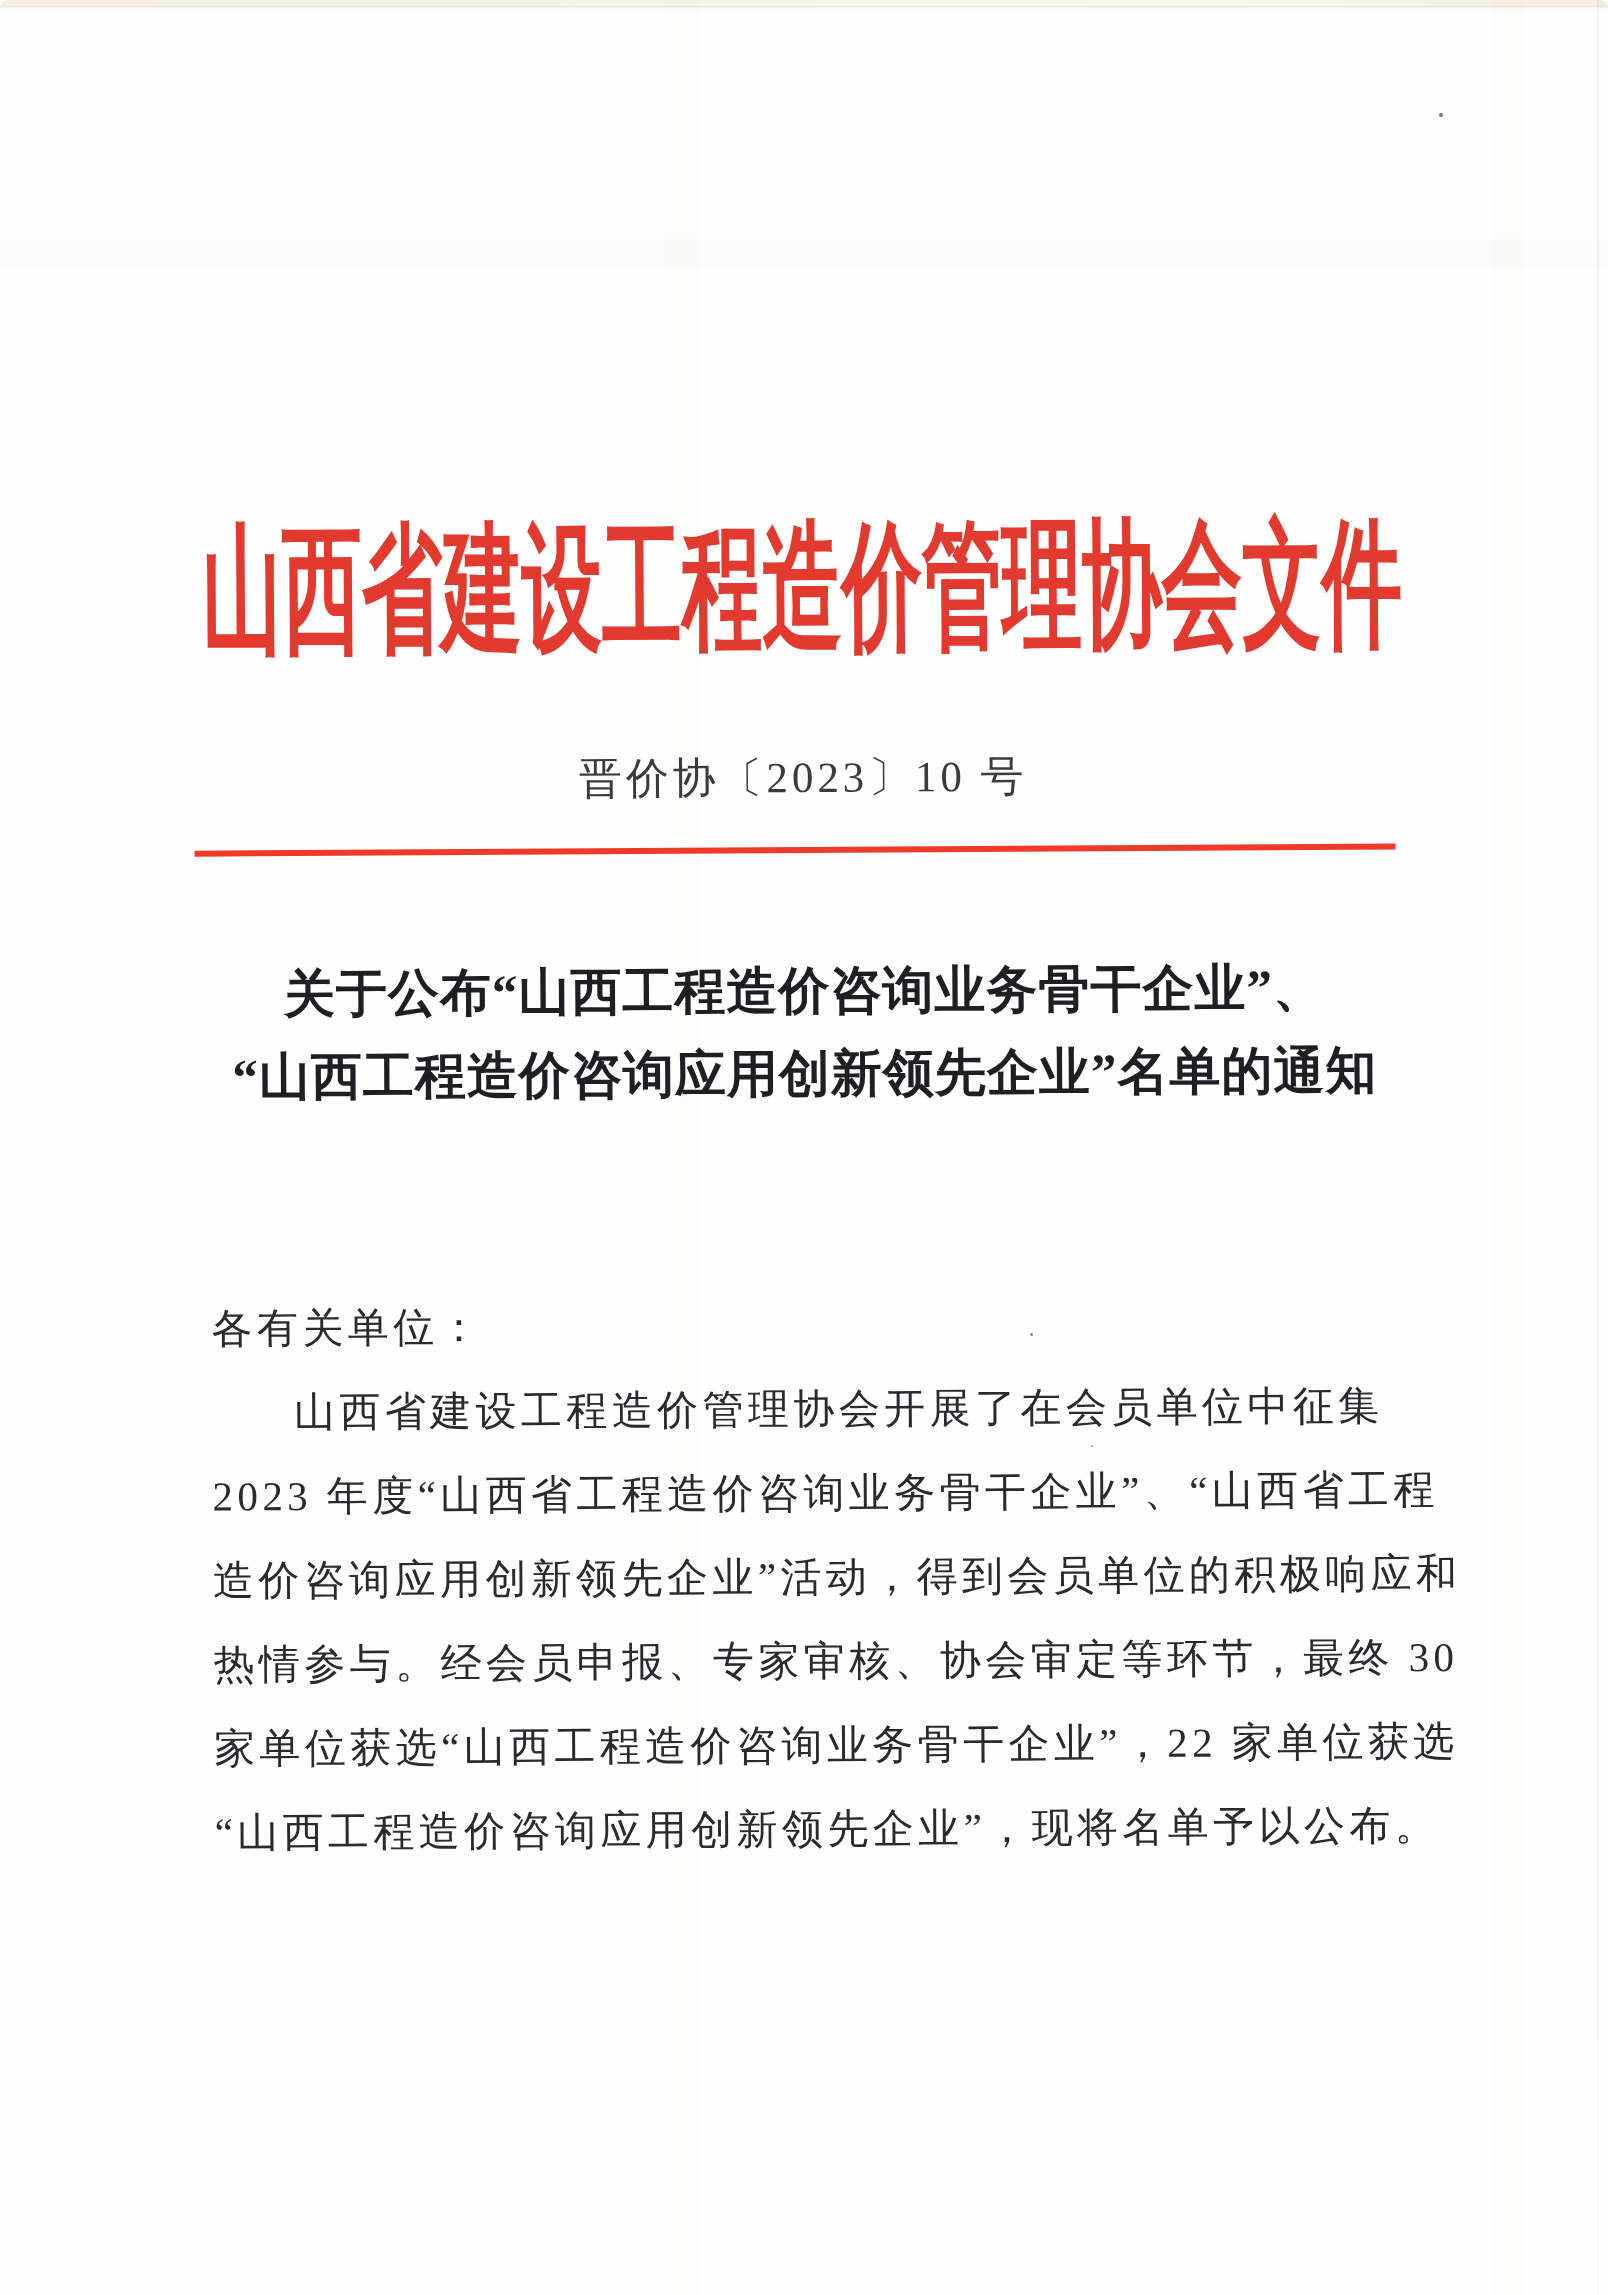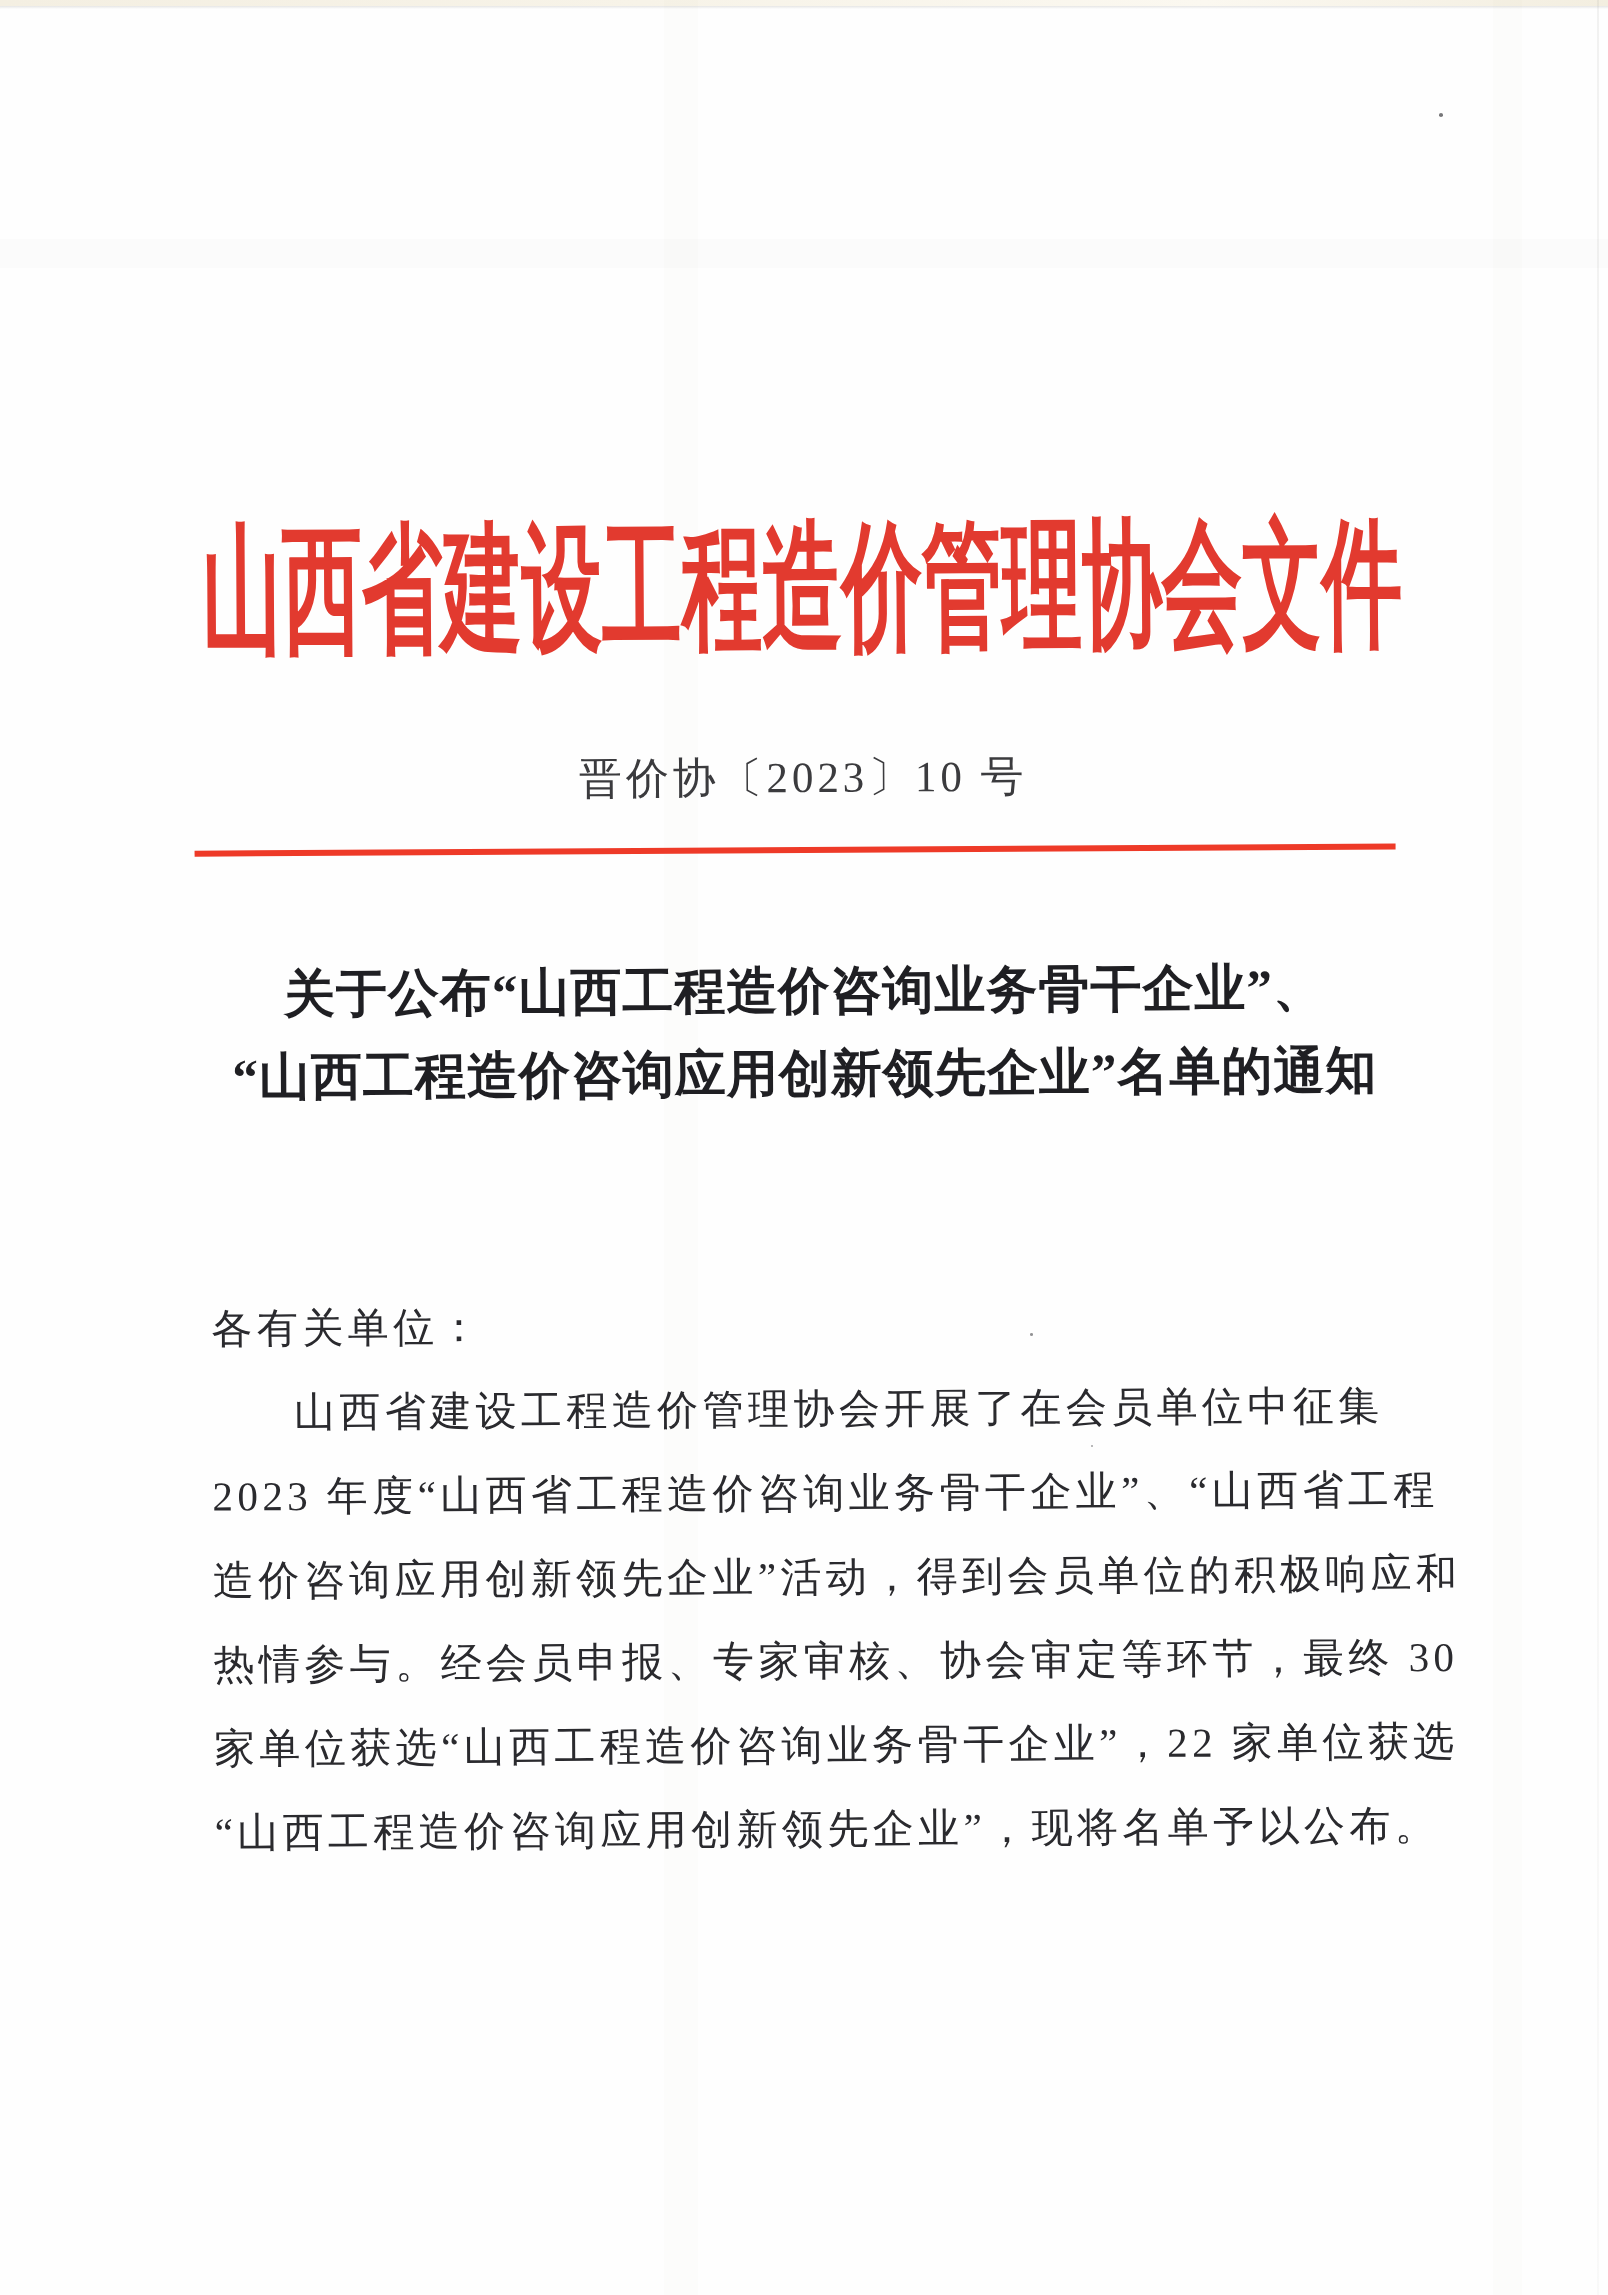--- a/index.html
+++ b/index.html
@@ -8,20 +8,21 @@
     background: #ffffff;
     font-family: "Liberation Serif", "DejaVu Serif", serif;
   }
 
   .sheet {
     position: relative;
     width: 1608px;
     height: 2295px;
     background: #fefefe;
     overflow: hidden;
+    border-radius: 7px;
   }
 
   
   .scan-top-strip {
     position: absolute;
     top: 0; left: 0; right: 0;
     height: 5.9px;
     background: linear-gradient(90deg, #f4efe2 0%, #f7f3e8 40%, #fbf8f0 75%, #f3eee0 100%);
   }
   .scan-top-shadow {

